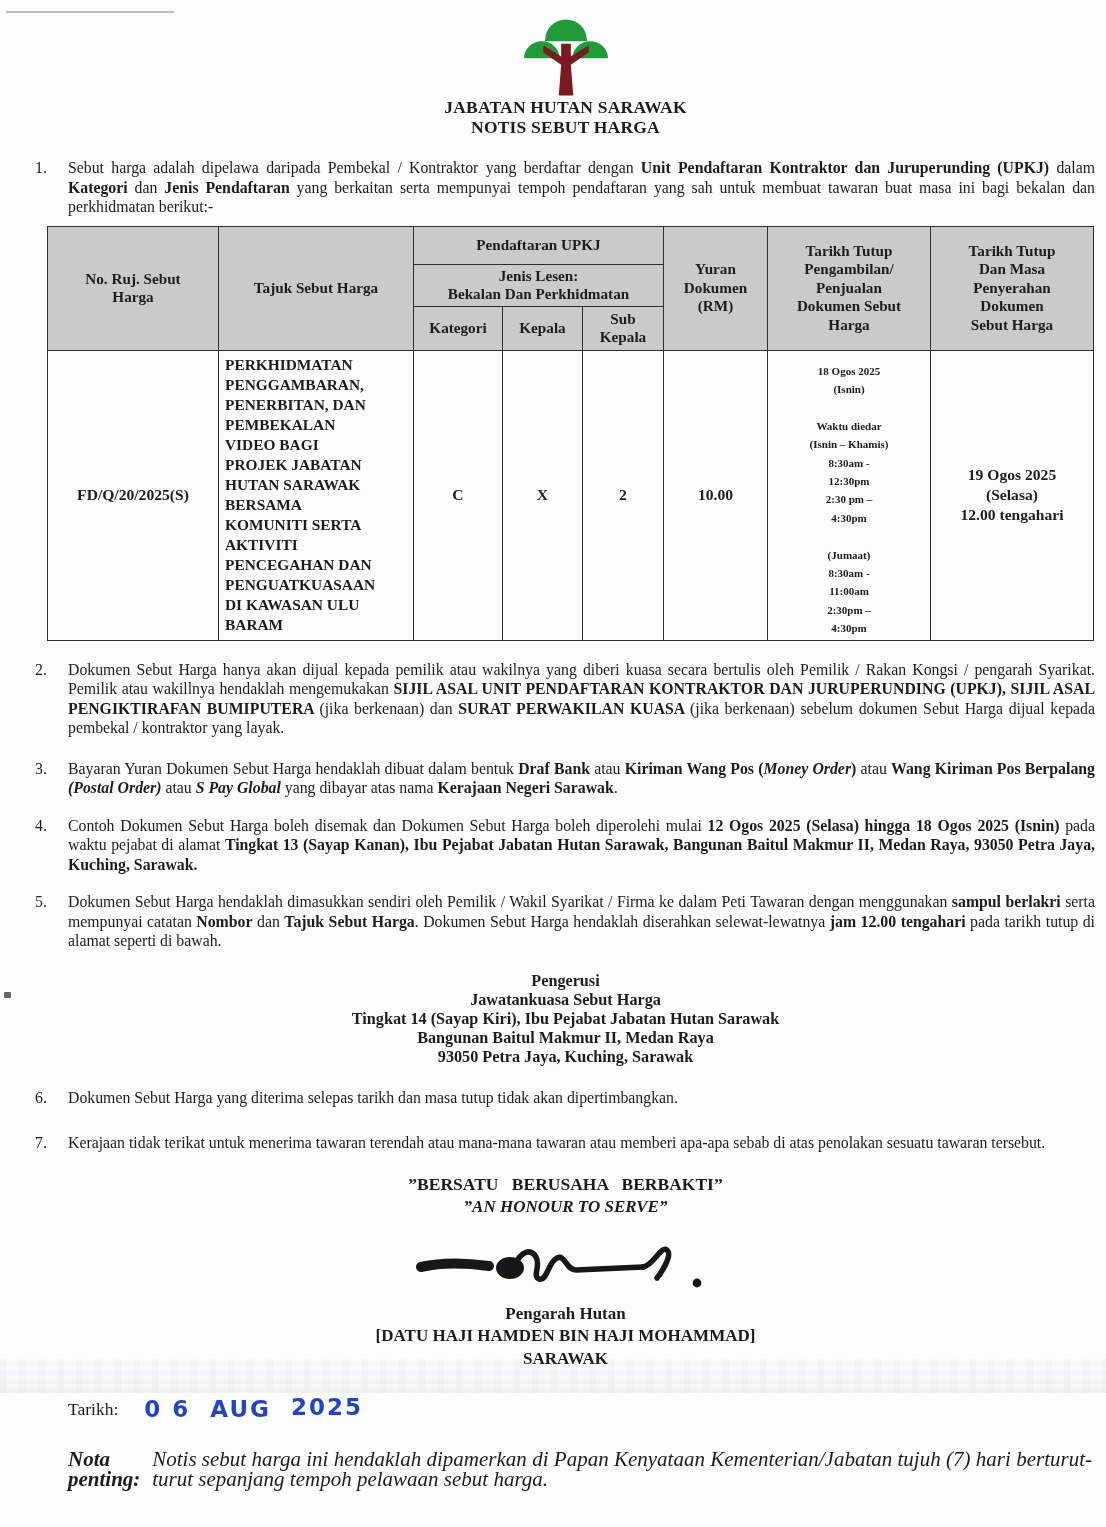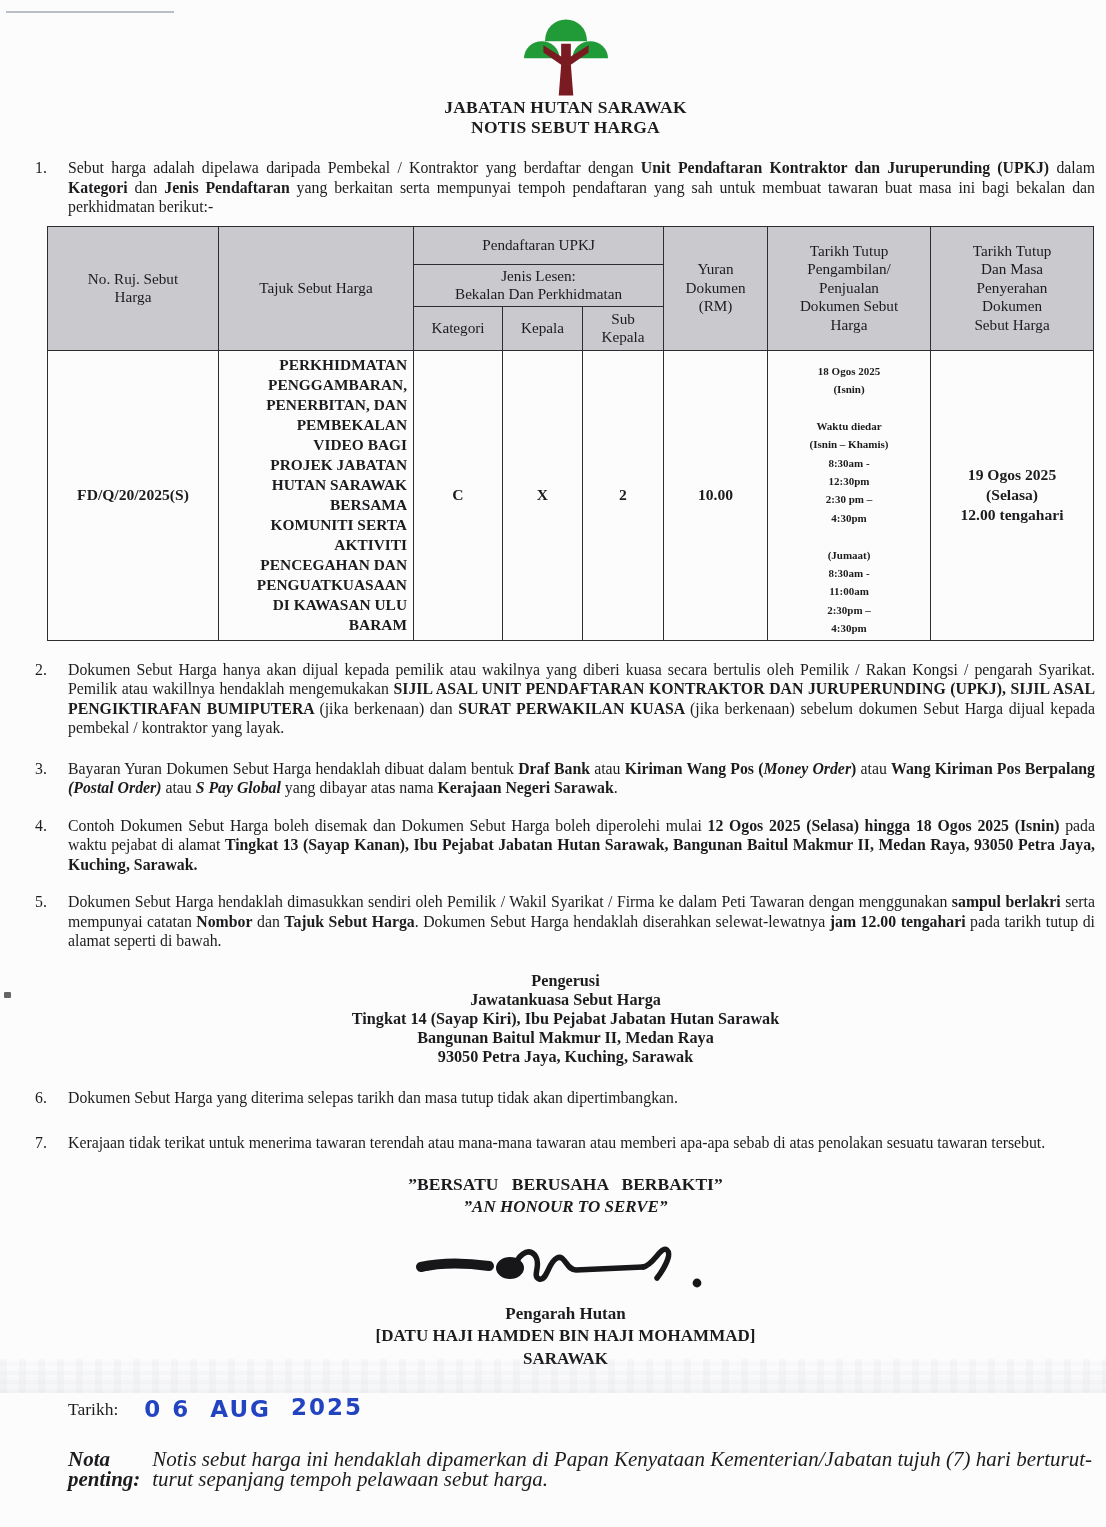--- a/index.html
+++ b/index.html
@@ -36,26 +36,26 @@
 
   
   .clause{display:flex;font-size:15.8px;line-height:19.5px;}
   .clause .num{flex:0 0 33px;}
   .clause .txt{flex:1;text-align:justify;padding-right:1px;}
 
   
   table.tender{border-collapse:collapse;table-layout:fixed;width:1046px;margin:9px 0 0 12px;font-size:15.2px;}
   table.tender th,table.tender td{border:1.6px solid var(--c-line);box-sizing:border-box;overflow:hidden;}
   table.tender thead th{
-    background:var(--c-header-bg);font-weight:normal;vertical-align:middle;
+    background:var(--c-header-bg);font-weight:bold;vertical-align:middle;
     line-height:18.5px;padding:2px 4px;white-space:pre-line;
   }
   tr.h1{height:38px;} tr.h2{height:40px;} tr.h3{height:44px;} tr.body-row{height:290px;}
   td.c-ref{font-weight:bold;text-align:center;vertical-align:middle;font-size:15.6px;}
-  td.c-title{font-weight:bold;text-align:right;vertical-align:middle;white-space:pre-line;line-height:20px;font-size:15.4px;padding:4px 6px;}
+  td.c-title{font-weight:bold;text-align:left;vertical-align:middle;white-space:pre-line;line-height:20px;font-size:15.4px;padding:4px 6px;}
   td.c-val{font-weight:bold;text-align:center;vertical-align:middle;font-size:15.6px;}
   td.c-sale{font-weight:bold;text-align:center;vertical-align:top;white-space:pre-line;line-height:18.4px;font-size:11px;padding-top:11px;}
   td.c-submit{font-weight:bold;text-align:center;vertical-align:middle;white-space:pre-line;line-height:20px;font-size:15.6px;}
 
   
   .addr{margin-top:21px;text-align:center;font-weight:bold;font-size:16.2px;line-height:19px;}
   .motto{margin-top:20px;text-align:center;}
   .motto .m1{font-weight:bold;font-size:17.5px;word-spacing:9px;line-height:22px;}
   .motto .m2{font-weight:bold;font-style:italic;font-size:17px;line-height:24px;}
   .sig-wrap{text-align:center;margin-top:2px;}

